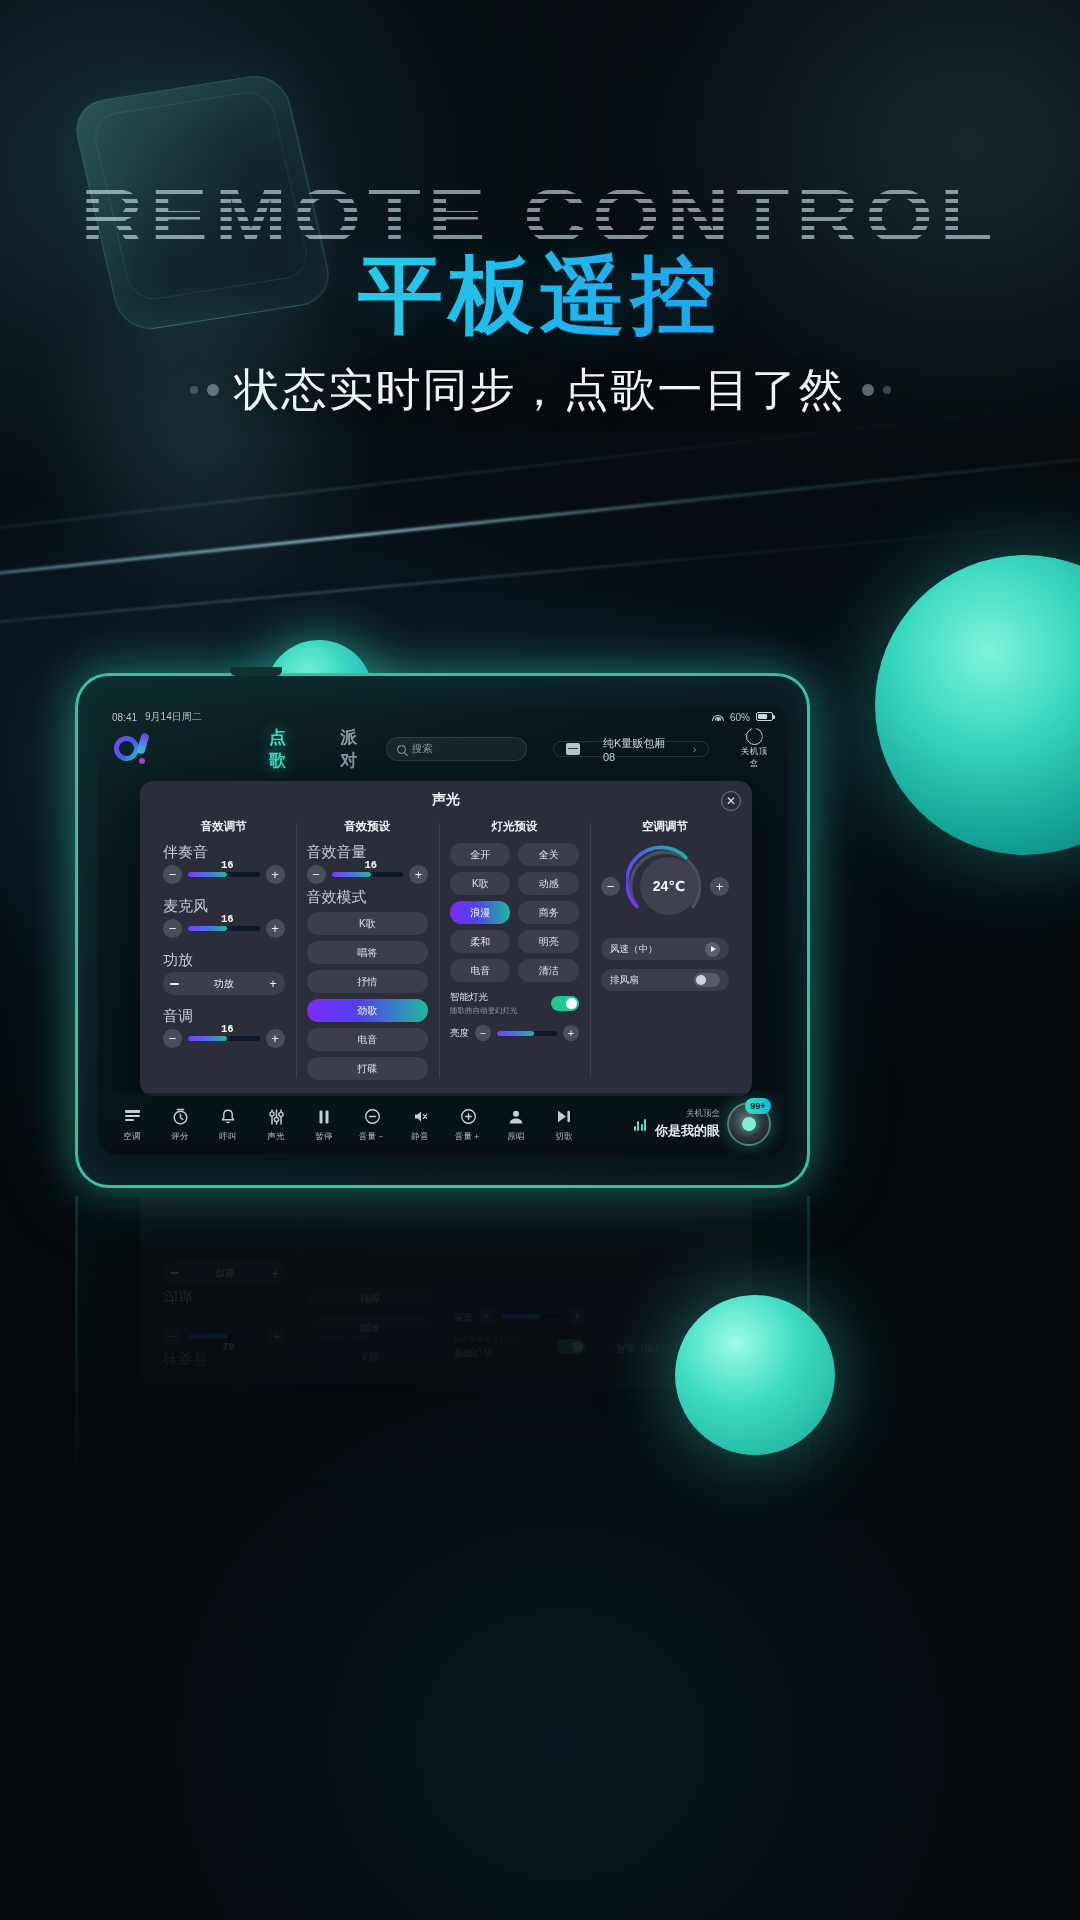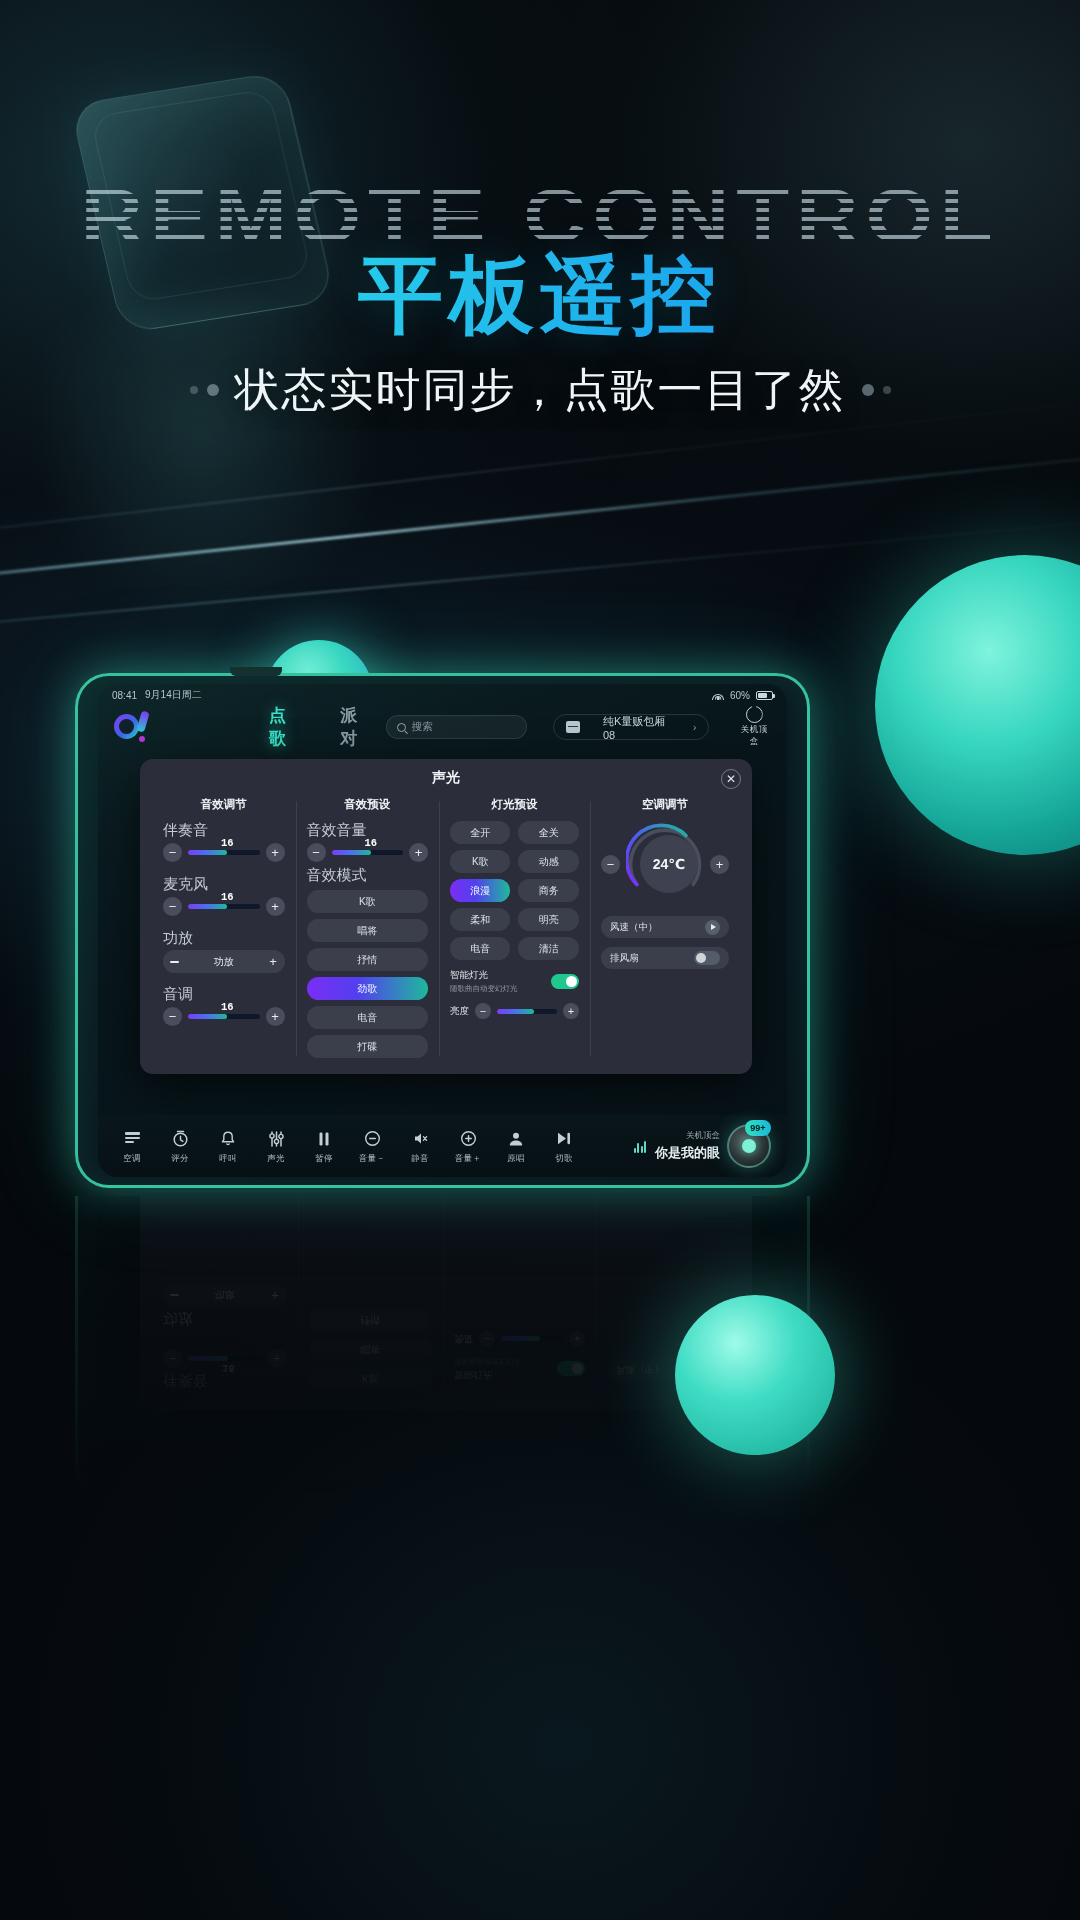--- a/index.html
+++ b/index.html
@@ -107,42 +107,42 @@
   .dot { width:12px; height:12px; border-radius:50%; background:rgba(205,225,235,.42); }
   .dot.sm { width:8px; height:8px; background:rgba(205,225,235,.26); }
 
   
   .tablet {
     position:absolute; left:75px; top:673px; width:735px; height:515px;
     border-radius:34px;
     background:linear-gradient(150deg,#0c2a2a,#0a1d22 40%,#07151a);
     border:3px solid rgba(68,240,195,.78);
     box-shadow:0 0 44px rgba(60,230,190,.40), 0 0 90px rgba(40,180,170,.18), inset 0 0 28px rgba(20,60,60,.55);
-    padding:8px 20px;
+    padding:30px 20px;
   }
   .tablet-cam { position:absolute; left:152px; top:-9px; width:52px; height:9px; border-radius:0 0 6px 6px; background:#14312f; }
   .screen {
     position:relative; width:100%; height:100%;
     border-radius:20px; overflow:hidden;
     background:linear-gradient(155deg,#0a1c20 0%,#08161b 38%,#071218 100%);
   }
   .screen-sheen {
     position:absolute; left:-10%; top:-30%; width:130%; height:95%;
     background:linear-gradient(162deg, rgba(60,150,140,.16) 0%, rgba(20,60,60,.05) 44%, rgba(0,0,0,0) 70%);
     pointer-events:none;
   }
 
   
   .statusbar {
     position:relative; height:22px; display:flex; align-items:center;
     justify-content:space-between; padding:0 14px;
     font-size:10px; color:#b6c6cb;
   }
   .sb-left { display:flex; gap:8px; align-items:center; }
-  .sb-right { display:flex; gap:6px; align-items:center; }
+  .sb-right { display:flex; gap:6px; align-items:flex-start; }
   .wifi-ico { width:12px; height:9px; position:relative; }
   .wifi-ico i {
     position:absolute; left:50%; bottom:0; transform:translateX(-50%);
     border:1.4px solid #c9d8dd; border-bottom:none;
     border-radius:50% 50% 0 0 / 100% 100% 0 0;
   }
   .wifi-ico i.a { width:12px; height:6px; }
   .wifi-ico i.b { width:7px; height:3.6px; }
   .wifi-ico i.c { width:2.6px; height:2.6px; border-radius:50%; background:#c9d8dd; border:none; }
   .batt { width:17px; height:9px; border:1.2px solid #c9d8dd; border-radius:2px; position:relative; }
@@ -173,21 +173,21 @@
   .search-box {
     margin-left:auto; width:150px; height:24px; border-radius:13px;
     background:rgba(255,255,255,.055); border:1px solid rgba(255,255,255,.10);
     display:flex; align-items:center; gap:6px; padding:0 10px;
     font-size:10.5px; color:#8d9ba2;
   }
   .mag { width:9px; height:9px; border:1.3px solid #9aa8ae; border-radius:50%; position:relative; flex:0 0 auto;}
   .mag:after { content:""; position:absolute; right:-3.4px; bottom:-2.4px; width:4.4px; height:1.3px; background:#9aa8ae; transform:rotate(45deg); border-radius:1px;}
 
   .room-chip {
-    margin-left:12px; height:26px; border-radius:14px; padding:0 12px;
+    margin-left:12px; height:16px; border-radius:14px; padding:0 12px;
     border:1px solid rgba(255,255,255,.13); display:flex; align-items:center; gap:23px;
     font-size:11px; color:#cbd6da;
   }
   .box-ico { width:15px; height:12px; border-radius:2px; background:#b9c6cb; position:relative; }
   .box-ico:after { content:""; position:absolute; left:2px; top:4.5px; right:2px; height:1.6px; background:#2a3a42; }
   .chev { font-size:10px; color:#8c9aa1; }
 
   .power-btn { margin-left:14px; text-align:center; color:#cbd6da; }
   .power-ico {
     width:17px; height:17px; margin:0 auto 1px; border:1.6px solid #cbd6da; border-radius:50%;

